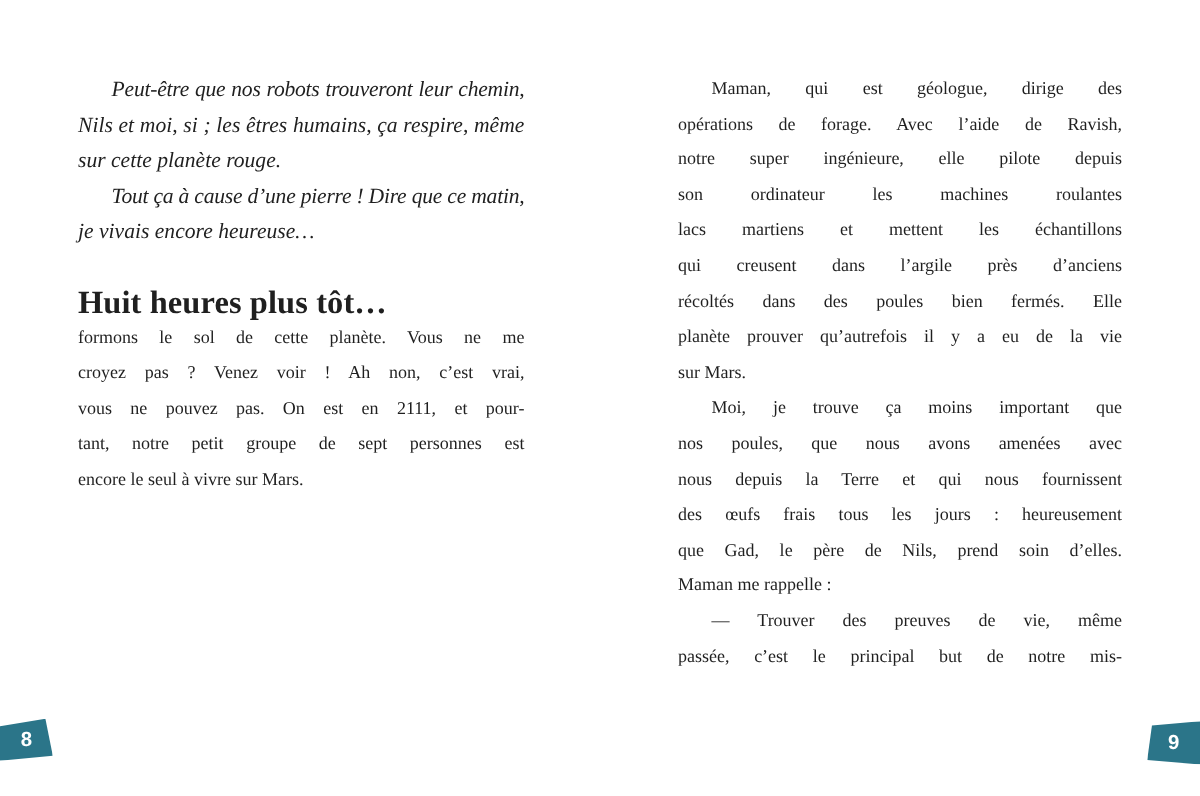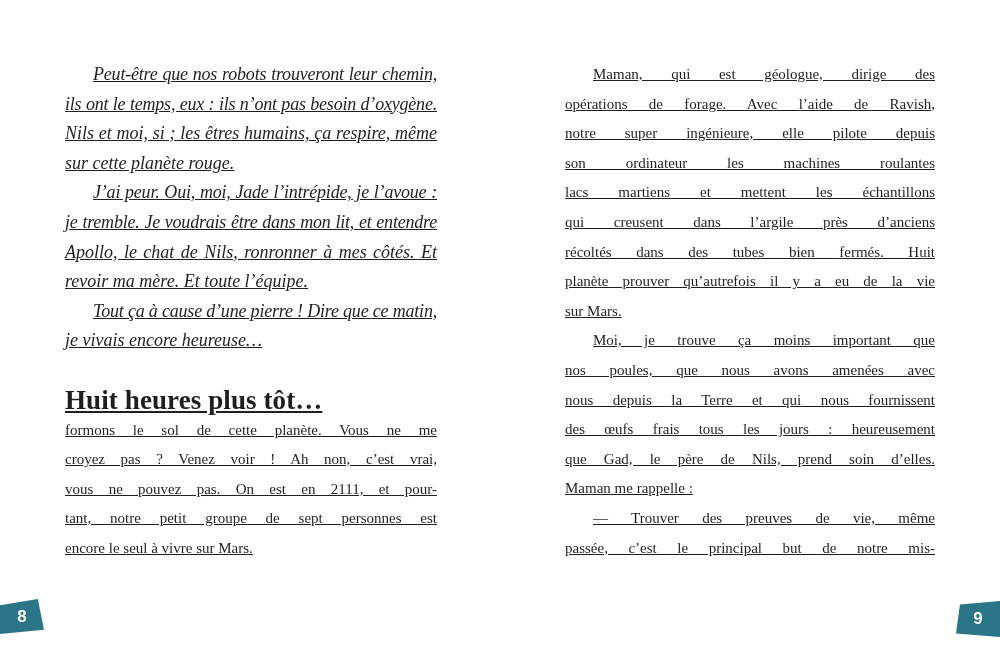--- a/index.html
+++ b/index.html
@@ -4,21 +4,21 @@
 <style>
   html,body{margin:0;padding:0;}
   body{
     width:1000px;height:663px;
     background:#ffffff;
     position:relative;
     overflow:hidden;
     font-family:"Liberation Serif",serif;
     color:#1f1f1f;
   }
-  .col{position:absolute;top:60px;text-decoration:underline;}
+  .col{position:absolute;top:60px;}
   .col-left{left:65px;width:372px;}
   .col-right{left:565px;width:370px;}
   .para{margin:0;}
   .line{
     line-height:29.6px;
     font-size:15px;
     text-align:justify;
     text-align-last:justify;
     -moz-text-align-last:justify;
     white-space:normal;
@@ -50,29 +50,22 @@
     left:956px;top:601px;width:44px;height:36px;
     clip-path:polygon(9% 10%,100% 0,100% 100%,0 90%);
   }
 </style>
 </head>
 <body style="background: rgb(255, 255, 255); color: rgb(31, 31, 31);">
 
 <div class="col col-left">
   <div class="para italic">
     <div class="line first" style="letter-spacing: -0.2px;">Peut-être que nos robots trouveront leur chemin,</div>
-    <div class="line" style="letter-spacing: -0.2px;">ils ont le temps, eux : ils n’ont pas besoin d’oxygène.</div>
     <div class="line" style="">Nils et moi, si ; les êtres humains, ça respire, même</div>
     <div class="line last" style="">sur cette planète rouge.</div>
-  </div>
-  <div class="para italic">
-    <div class="line first" style="letter-spacing: -0.2px;">J’ai peur. Oui, moi, Jade l’intrépide, je l’avoue :</div>
-    <div class="line" style="letter-spacing: -0.2px;">je tremble. Je voudrais être dans mon lit, et entendre</div>
-    <div class="line" style="">Apollo, le chat de Nils, ronronner à mes côtés. Et</div>
-    <div class="line last" style="">revoir ma mère. Et toute l’équipe.</div>
   </div>
   <div class="para italic">
     <div class="line first" style="letter-spacing: -0.2px;">Tout ça à cause d’une pierre ! Dire que ce matin,</div>
     <div class="line last" style="">je vivais encore heureuse…</div>
   </div>
 
   <h2 class="heading">Huit heures plus tôt…</h2>
 
   <div class="para">
     <div class="line" style="">formons le sol de cette planète. Vous ne me</div>
@@ -84,21 +77,21 @@
 </div>
 
 <div class="col col-right">
   <div class="para">
     <div class="line first" style="">Maman, qui est géologue, dirige des</div>
     <div class="line" style="">opérations de forage. Avec l’aide de Ravish,</div>
     <div class="line" style="">notre super ingénieure, elle pilote depuis</div>
     <div class="line" style="">son ordinateur les machines roulantes</div>
     <div class="line" style="">lacs martiens et mettent les échantillons</div>
     <div class="line" style="">qui creusent dans l’argile près d’anciens</div>
-    <div class="line" style="">récoltés dans des tubes bien fermés. Huit</div>
+    <div class="line" style="">récoltés dans des poules bien fermés. Elle</div>
     <div class="line" style="">planète prouver qu’autrefois il y a eu de la vie</div>
     <div class="line last" style="">sur Mars.</div>
   </div>
   <div class="para">
     <div class="line first" style="">Moi, je trouve ça moins important que</div>
     <div class="line" style="">nos poules, que nous avons amenées avec</div>
     <div class="line" style="">nous depuis la Terre et qui nous fournissent</div>
     <div class="line" style="">des œufs frais tous les jours : heureusement</div>
     <div class="line" style="">que Gad, le père de Nils, prend soin d’elles.</div>
     <div class="line last" style="">Maman me rappelle :</div>

